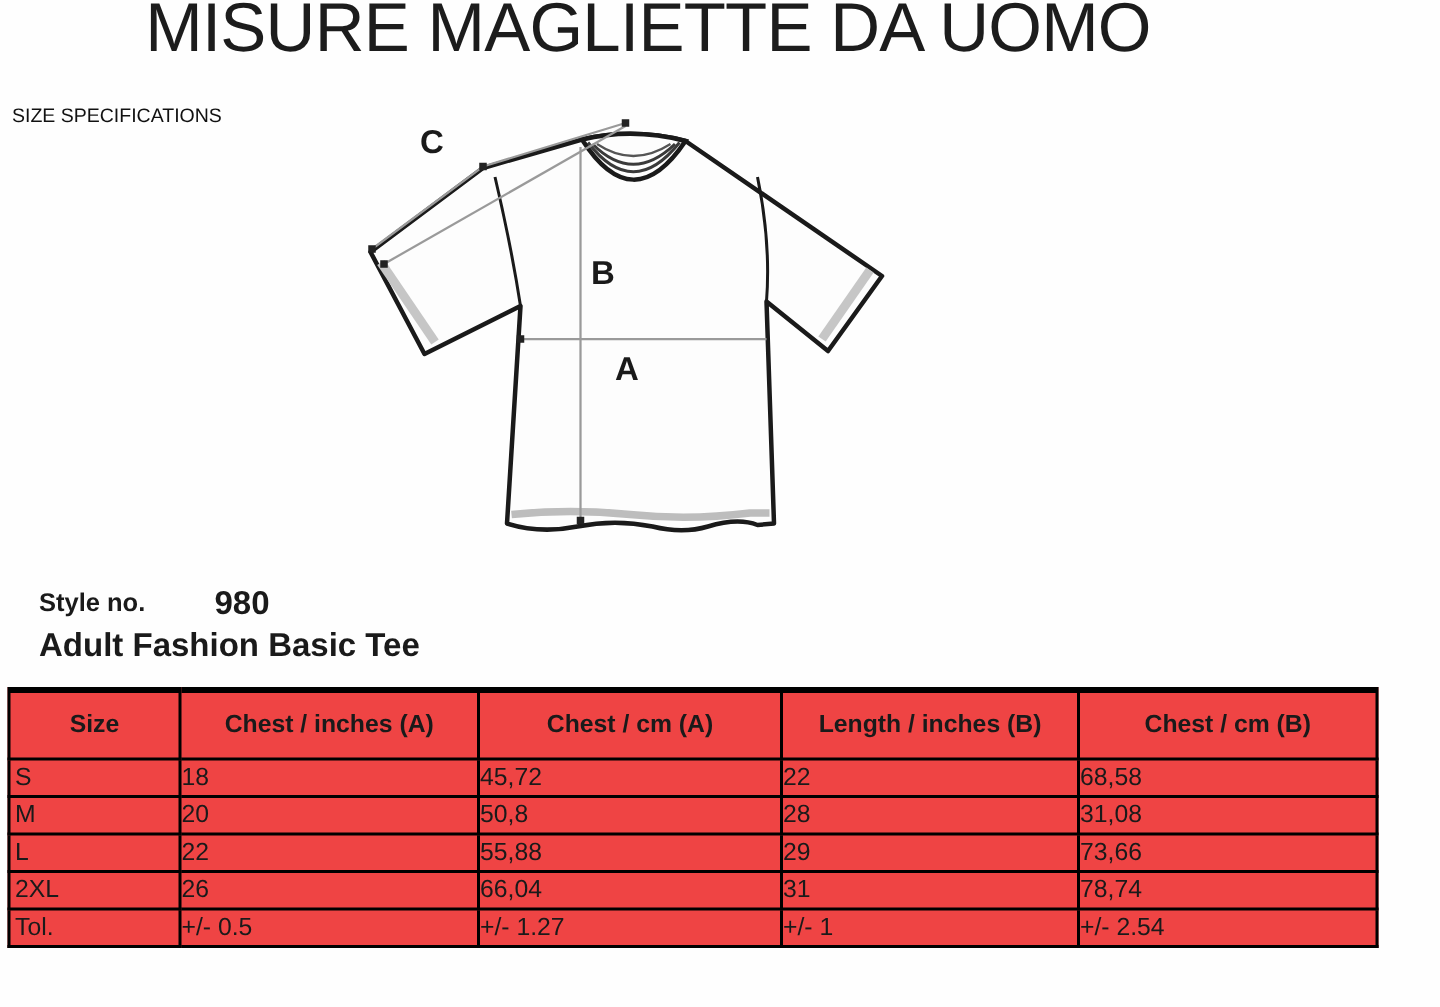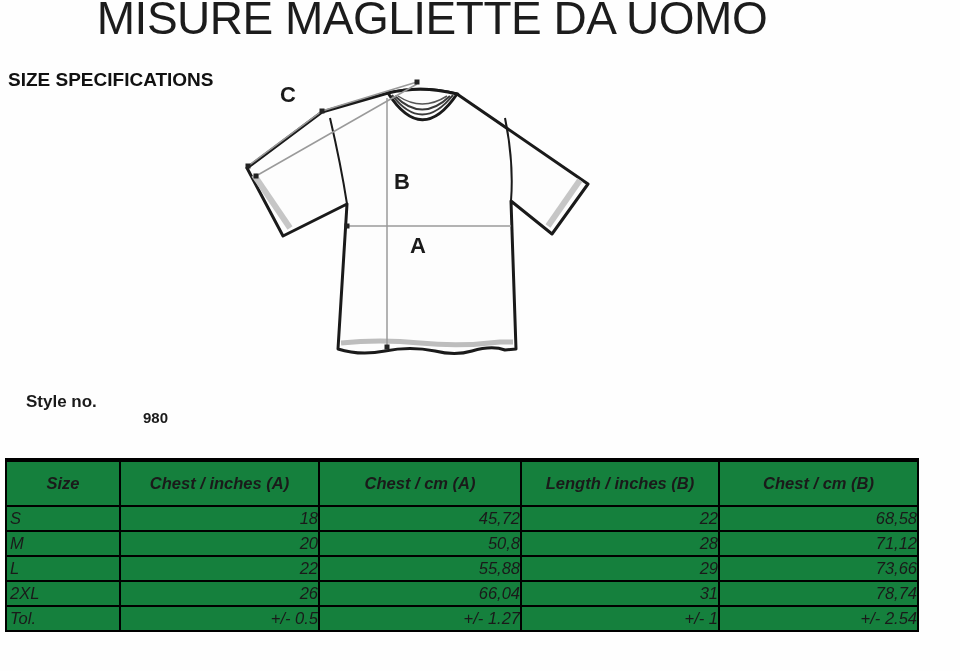--- a/index.html
+++ b/index.html
@@ -22,66 +22,65 @@
     font-weight: 400;
     letter-spacing: -0.5px;
     line-height: 50px;
     white-space: nowrap;
     color: #1c1c1c;
   }
 
   .subtitle {
     position: absolute;
     left: 8px; top: 69px;
-    font-size: 19px;
-    font-weight: 700;
+    font-size: 13px;
+    font-weight: 400;
     color: #111;
   }
 
   .tshirt-svg {
     position: absolute;
     left: 200px; top: 70px;
     width: 470px; height: 315px;
   }
 
   .style-info {
     position: absolute;
     left: 26px; top: 388px;
   }
   .style-row { display: flex; line-height: 27.5px; }
   .style-label {
     font-size: 17px; font-weight: 700;
     width: 117px; flex: 0 0 117px;
   }
-  .style-value { font-size: 15px; font-weight: 700; margin-top: 16px; }
+  .style-value { font-size: 22px; font-weight: 700; }
 
   table.size-table {
     position: absolute;
     left: 5px; top: 458px;
     width: 912px;
     border-collapse: collapse;
     table-layout: fixed;
-    background: #15803d;
-    font-style: italic;
+    background: #ef4444;
   }
   .size-table th, .size-table td {
     border: 2px solid #000;
     font-size: 16.5px;
     overflow: hidden;
     white-space: nowrap;
   }
   .size-table th {
     height: 46px;
     font-weight: 700;
     text-align: center;
     border-top: 4px solid #000;
   }
   .size-table td {
     height: 25px;
-    text-align: right;
+    text-align: left;
     font-weight: 400;
   }
   .size-table td.size-cell {
     text-align: left;
     padding-left: 3px;
   }
 </style>
 </head>
 <body>
 
@@ -129,20 +128,21 @@
     <text x="394" y="189" font-size="22" font-weight="bold" fill="#1a1a1a">B</text>
     <text x="410" y="253" font-size="22" font-weight="bold" fill="#1a1a1a">A</text>
   </svg>
 
   <div class="style-info">
     <div class="style-row">
       <span class="style-label">Style no.</span>
       <span class="style-value">980</span>
     </div>
     <div class="style-row">
+      <span class="style-value">Adult Fashion Basic Tee</span>
     </div>
   </div>
 
   <table class="size-table">
     <colgroup>
       <col style="width:114px">
         <col style="width:199px">
         <col style="width:202px">
         <col style="width:198px">
         <col style="width:199px">
@@ -162,21 +162,21 @@
         <td>18</td>
         <td>45,72</td>
         <td>22</td>
         <td>68,58</td>
       </tr>
       <tr>
         <td class="size-cell">M</td>
         <td>20</td>
         <td>50,8</td>
         <td>28</td>
-        <td>71,12</td>
+        <td>31,08</td>
       </tr>
       <tr>
         <td class="size-cell">L</td>
         <td>22</td>
         <td>55,88</td>
         <td>29</td>
         <td>73,66</td>
       </tr>
       <tr>
         <td class="size-cell">2XL</td>

